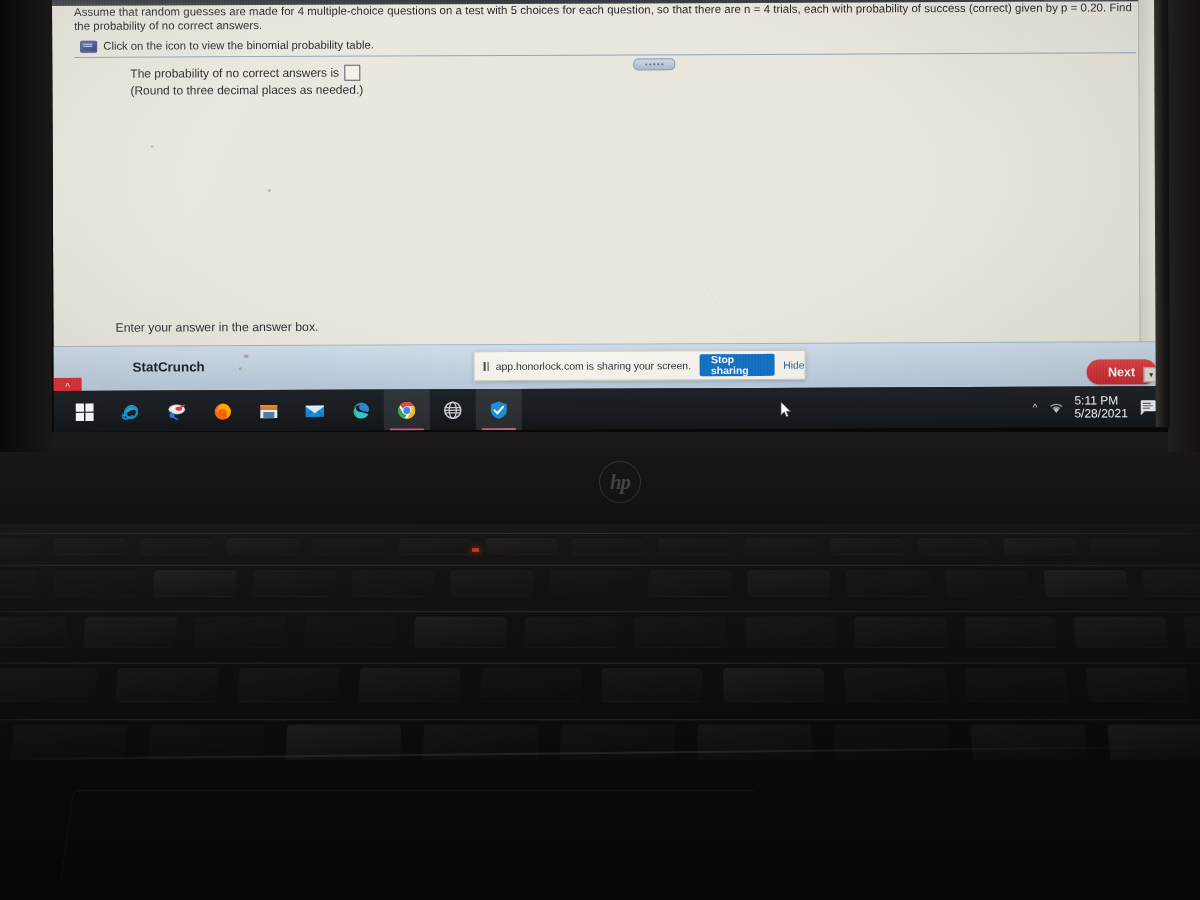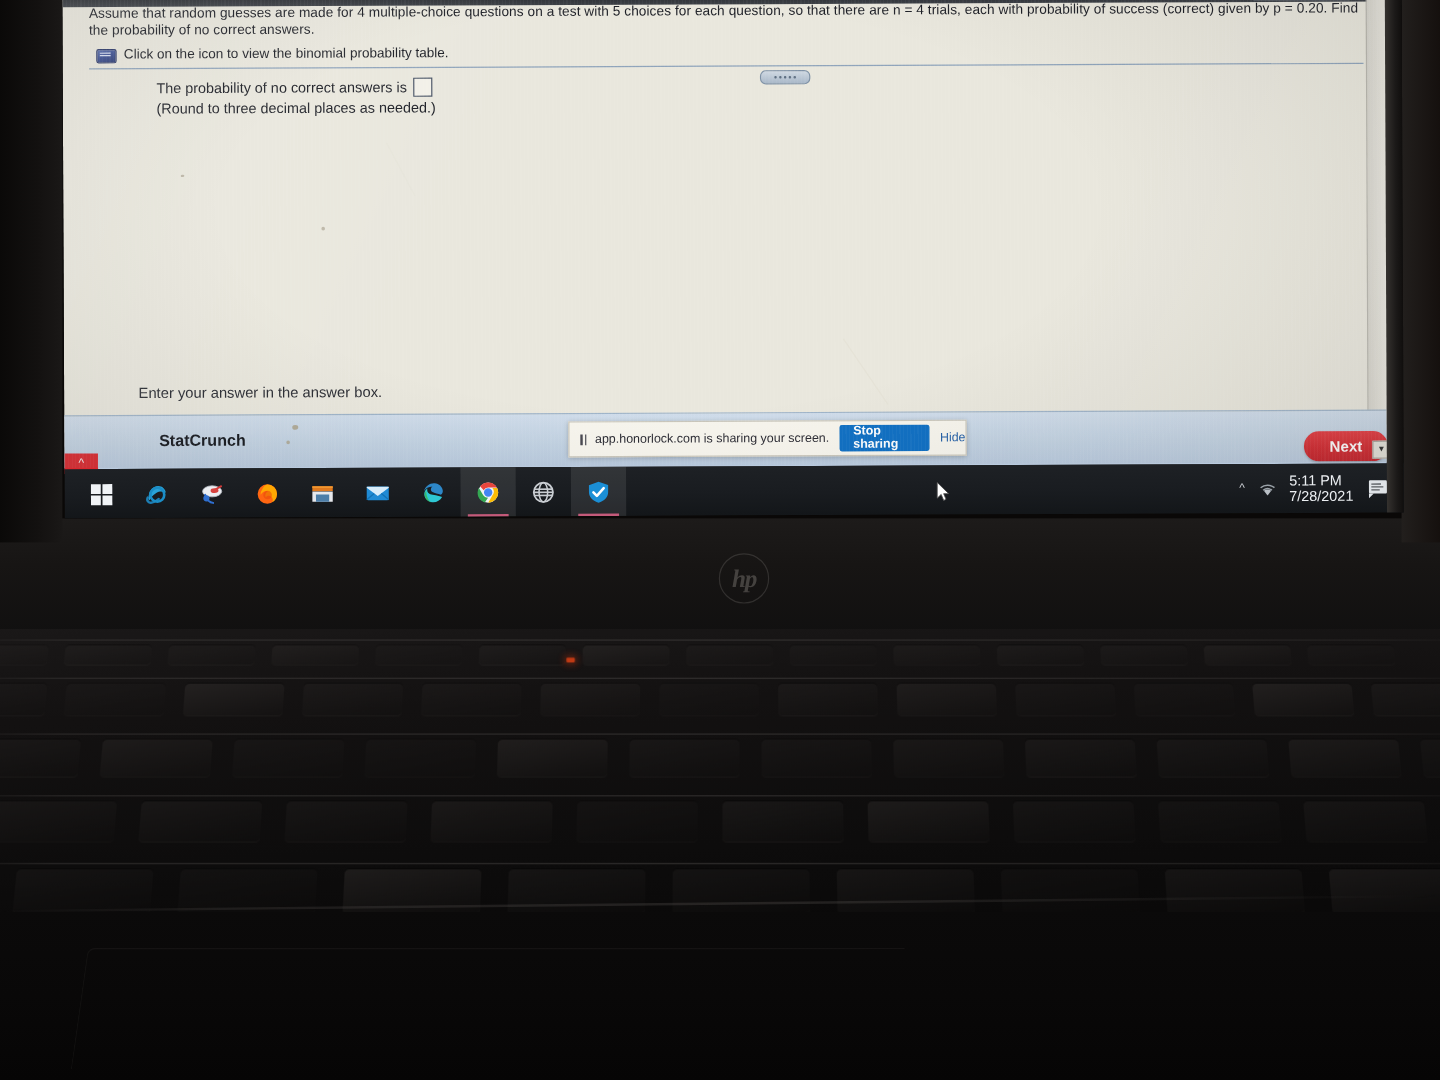--- a/index.html
+++ b/index.html
@@ -509,21 +509,21 @@
         <span class="tray-chev">^</span>
         <span class="wifi-ic">
           <svg viewBox="0 0 20 16" width="17" height="14">
             <path d="M10 14.2 L6.4 9.6 A6.2 6.2 0 0 1 13.6 9.6 Z" fill="#b9bfc6"></path>
             <path d="M3.2 6.6 A10.6 10.6 0 0 1 16.8 6.6" stroke="#9aa1a8" stroke-width="1.5" fill="none"></path>
             <path d="M5.6 9.1 A7.2 7.2 0 0 1 14.4 9.1" stroke="#9aa1a8" stroke-width="1.3" fill="none"></path>
           </svg>
         </span>
         <span class="clock">
           <span style="display:block">5:11 PM</span>
-          <span style="display:block">7/28/2021</span>
+          <span style="display:block">5/28/2021</span>
         </span>
         <span class="notif">
           <svg viewBox="0 0 22 20" width="22" height="20">
             <rect x="3" y="3" width="15" height="11" rx="1" fill="#dfe3e7"></rect>
             <rect x="5" y="5.6" width="8" height="1.1" fill="#585c61"></rect>
             <rect x="5" y="8" width="10" height="1.1" fill="#585c61"></rect>
             <rect x="5" y="10.4" width="7" height="1.1" fill="#585c61"></rect>
             <path d="M3 14 L3 18 L7 14 Z" fill="#dfe3e7"></path>
           </svg>
           <span class="badge">6</span>

